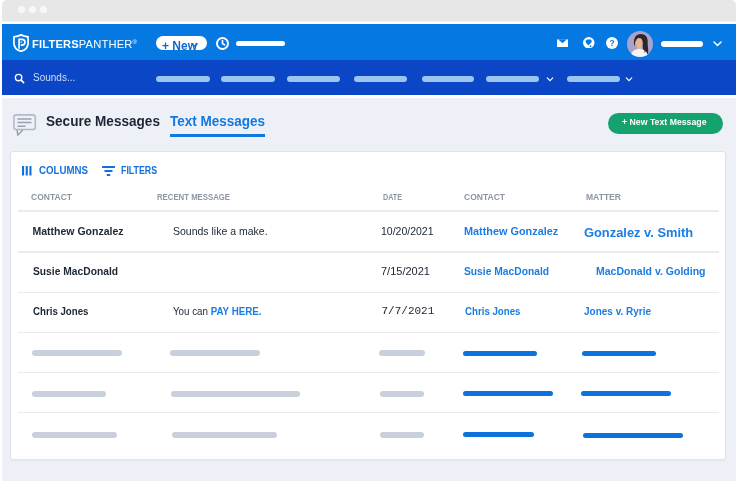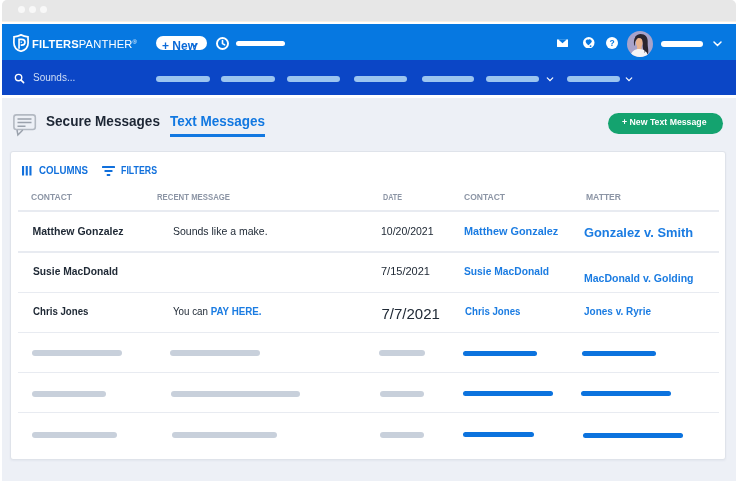--- a/index.html
+++ b/index.html
@@ -167,25 +167,25 @@
 
   <div class="tx" style="left:32.5px; top:226.1px; color:#202a36; font-size:10.5px; font-weight:bold;">Matthew Gonzalez</div>
   <div class="tx" style="left:173px; top:226.1px; color:#202a36; font-size:10.5px;">Sounds like a make.</div>
   <div class="tx" style="left:381px; top:226.1px; color:#202a36; font-size:10.5px;">10/20/2021</div>
   <div class="tx" style="left:464px; top:226.1px; color:#1b7ce2; font-size:10.5px; font-weight:bold; transform:scaleX(1.035);">Matthew Gonzalez</div>
   <div class="tx" style="left:584px; top:226.1px; color:#1b7ce2; font-size:13px; font-weight:bold; transform:scaleX(0.99);">Gonzalez v. Smith</div>
 
   <div class="tx" style="left:32.5px; top:266.1px; color:#202a36; font-size:10.5px; font-weight:bold; transform:scaleX(0.978);">Susie MacDonald</div>
   <div class="tx" style="left:381px; top:266.1px; color:#202a36; font-size:11px;">7/15/2021</div>
   <div class="tx" style="left:464px; top:266.1px; color:#1b7ce2; font-size:10.5px; font-weight:bold; transform:scaleX(0.978);">Susie MacDonald</div>
-  <div class="tx" style="left:584px; top:266.1px; color:#1b7ce2; font-size:10.5px; font-weight:bold;margin-top:7px;">MacDonald v. Golding</div>
+  <div class="tx" style="left:596px; top:266.1px; color:#1b7ce2; font-size:10.5px; font-weight:bold;">MacDonald v. Golding</div>
 
   <div class="tx" style="left:32.5px; top:306.1px; color:#202a36; font-size:10.5px; font-weight:bold; transform:scaleX(0.923);">Chris Jones</div>
   <div class="tx" style="left:173px; top:306.1px; color:#202a36; font-size:10.5px; transform:scaleX(0.93);">You can <span style="color:#1b7ce2; font-weight:bold;">PAY HERE.</span></div>
-  <div class="tx" style="left:381.5px; top:306.1px; color:#202a36; font-size:15px;">7/7/2021</div>
+  <div class="tx" style="left:381.5px; top:306.1px; color:#202a36; font-size:11px;font-family:Liberation Mono, monospace;">7/7/2021</div>
   <div class="tx" style="left:464.5px; top:306.1px; color:#1b7ce2; font-size:10.5px; font-weight:bold; transform:scaleX(0.923);">Chris Jones</div>
   <div class="tx" style="left:584px; top:306.1px; color:#1b7ce2; font-size:10.5px; font-weight:bold; transform:scaleX(0.951);">Jones v. Ryrie</div>
 
   <div class="gbar" style="left:31.5px; top:350.4px; width:90px;"></div>
   <div class="gbar" style="left:170px; top:350.4px; width:90px;"></div>
   <div class="gbar" style="left:379px; top:350.4px; width:46px;"></div>
   <div class="bbar" style="left:462.5px; top:350.8px; width:74.5px;"></div>
   <div class="bbar" style="left:581.5px; top:350.8px; width:74.5px;"></div>
 
   <div class="gbar" style="left:31.5px; top:390.7px; width:74px;"></div>

